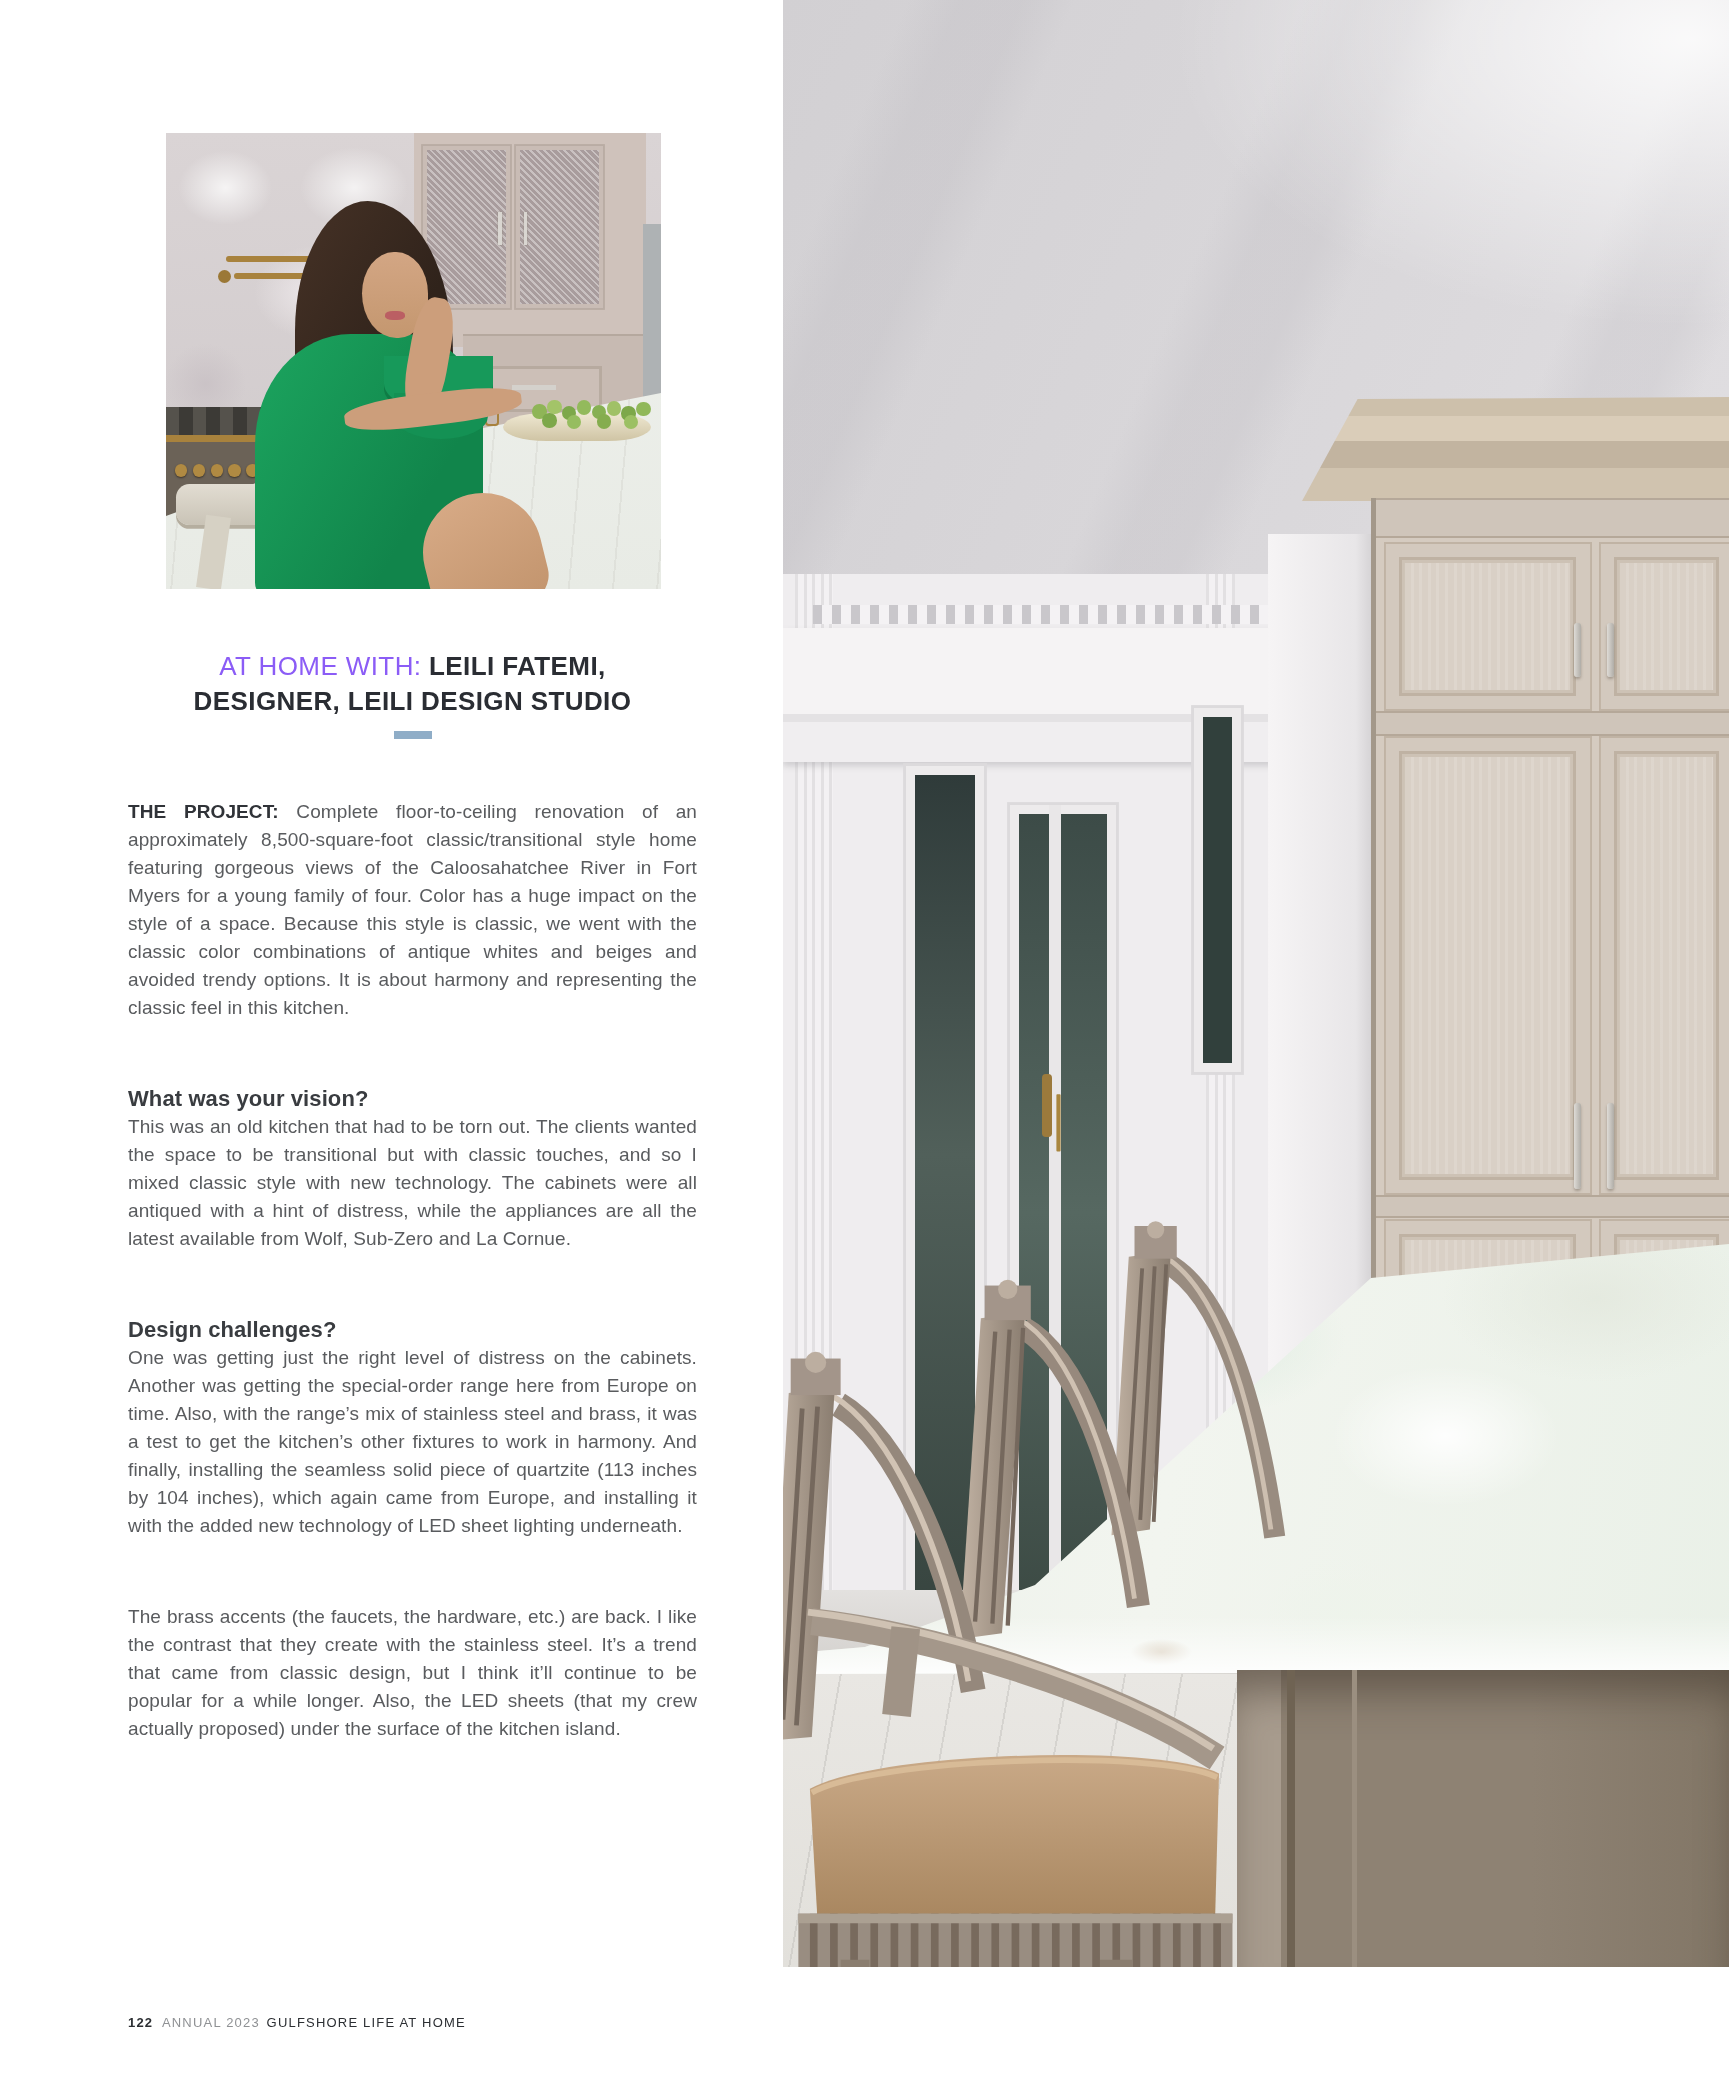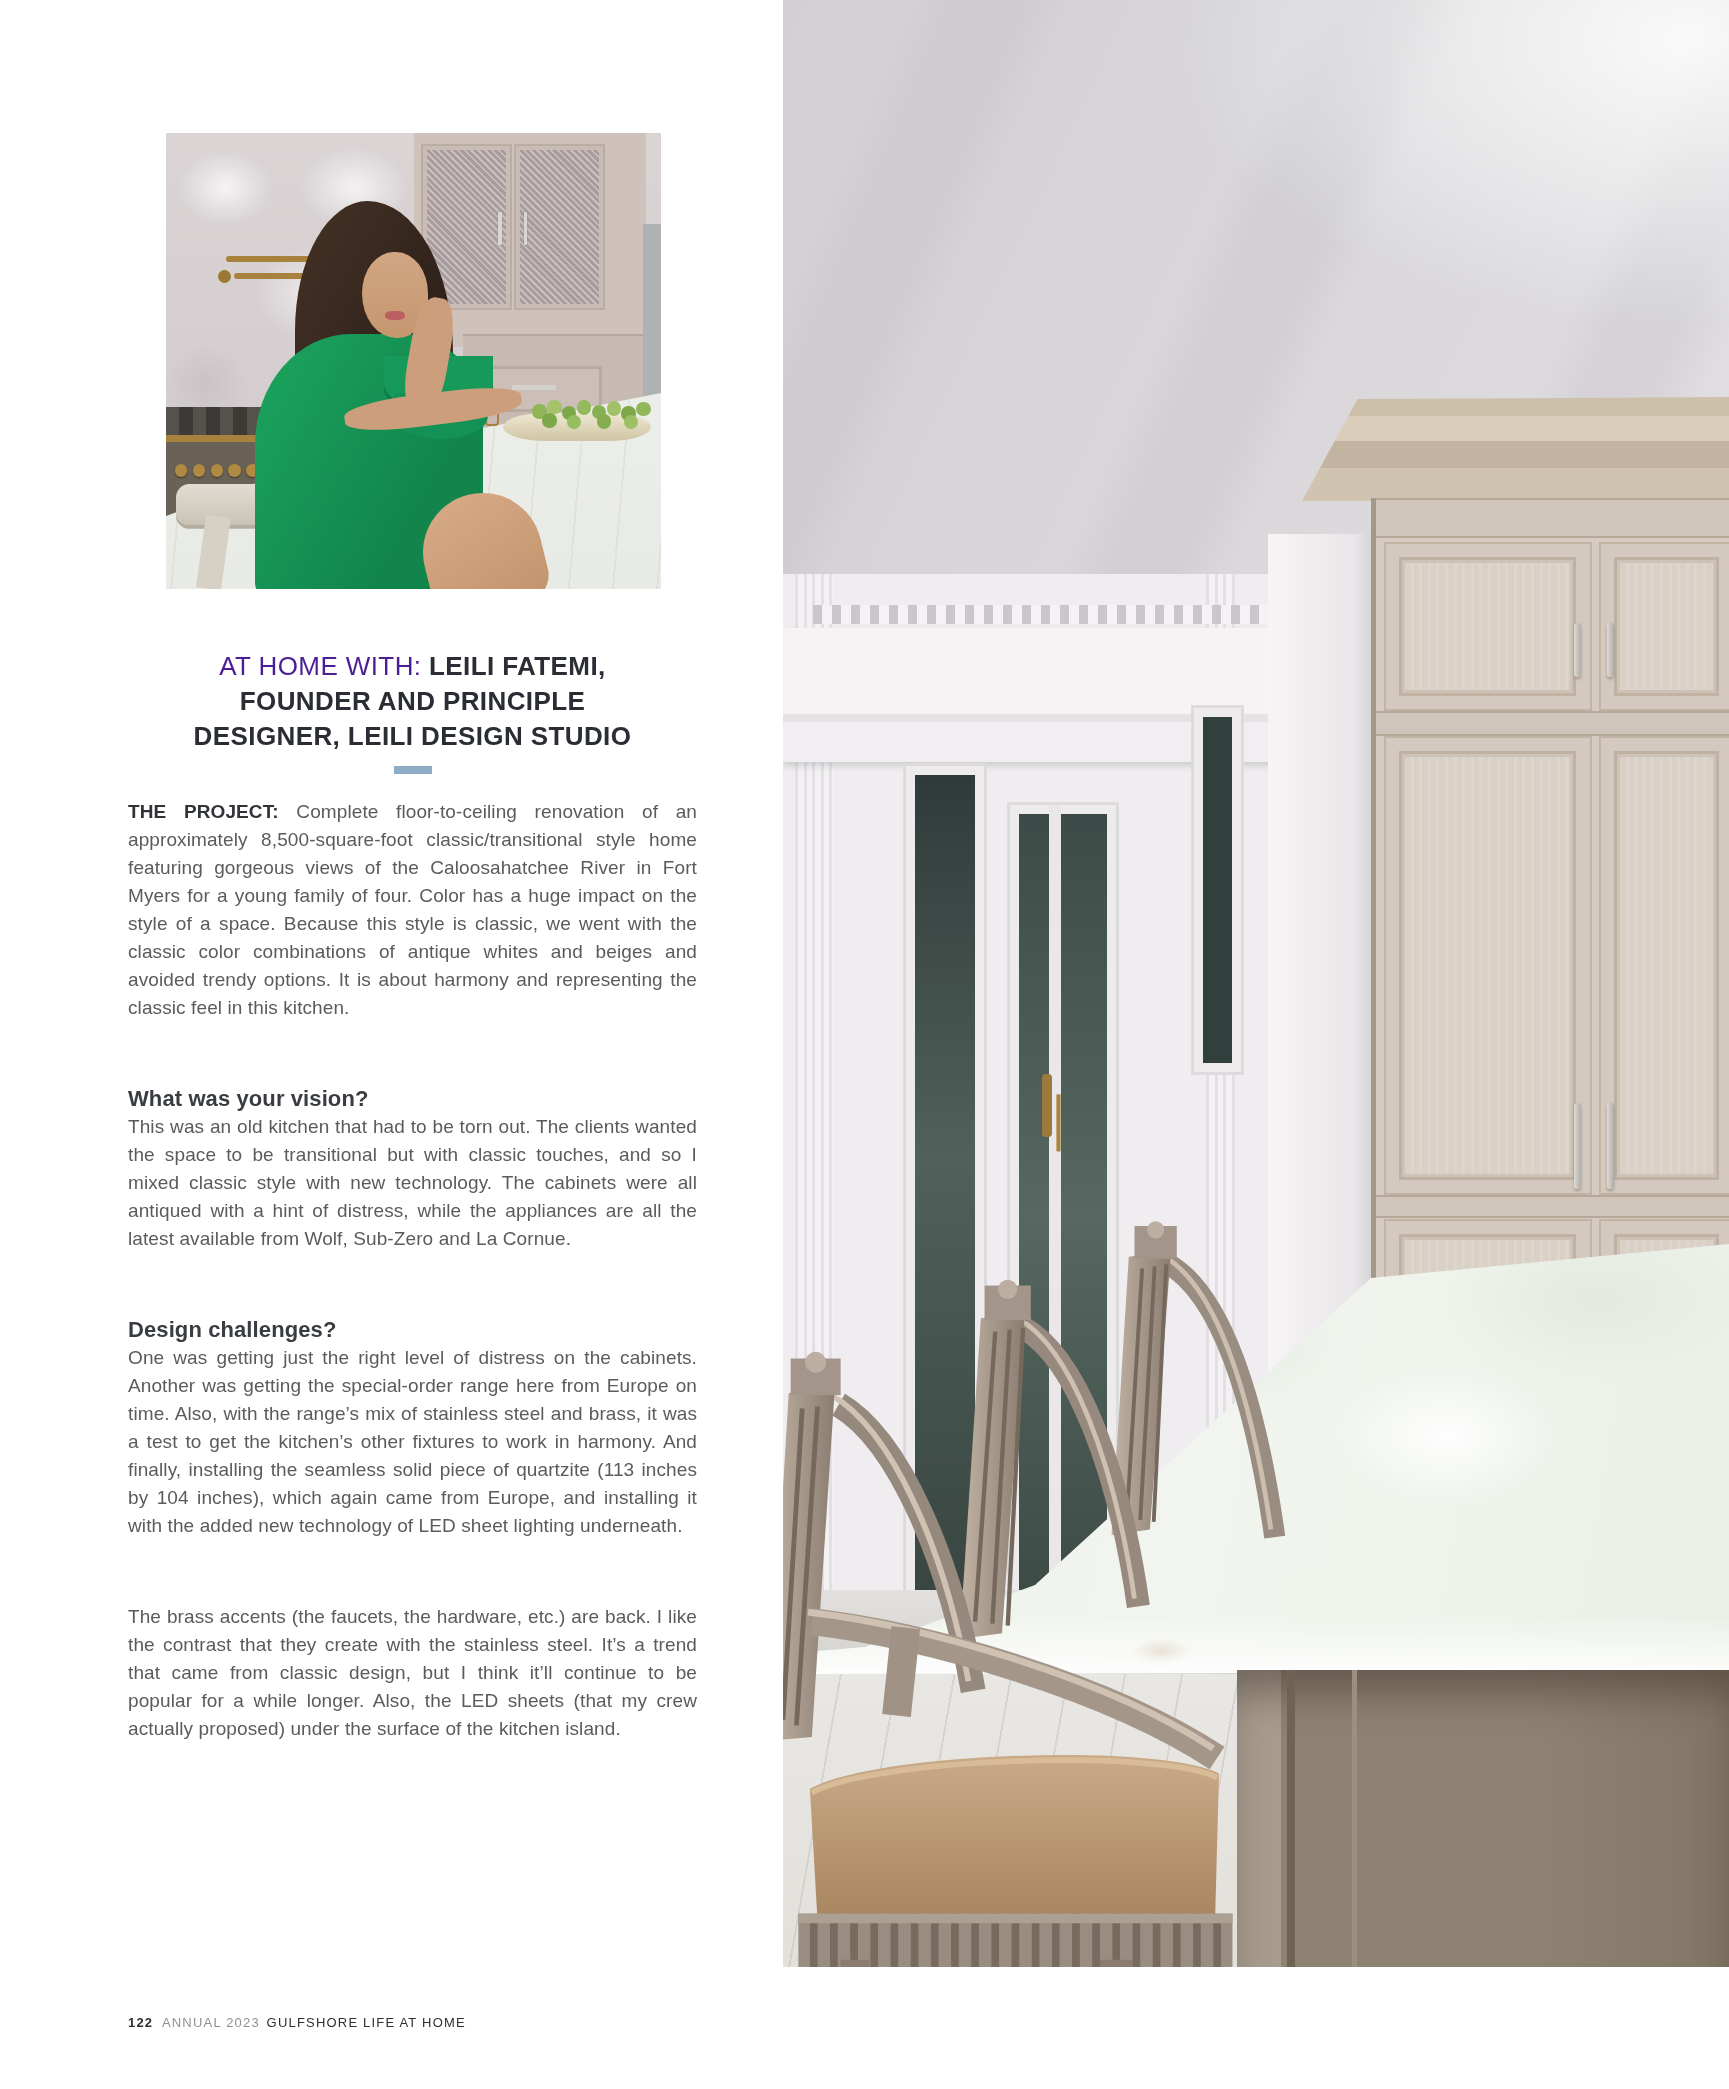--- a/index.html
+++ b/index.html
@@ -69,21 +69,21 @@
   .pp-ruffle2{position:absolute;left:46%;top:57%;width:19%;height:10%;background:#149154;
       border-radius:0 0 60% 60%;}
   .pp-lap{position:absolute;left:36%;top:57%;width:36%;height:7%;background:#cc9e7b;
       border-radius:40%;transform:rotate(-7deg);}
   .pp-knee{position:absolute;left:52%;top:79%;width:24%;height:26%;background:
       linear-gradient(160deg,#d8ab87,#c2946d);border-radius:50% 50% 24% 24%;transform:rotate(-14deg);}
 
   
   .headline{position:absolute;left:128px;top:649px;width:569px;text-align:center;
       color:#2a2d33;font-size:26px;line-height:35px;font-weight:800;letter-spacing:0.4px;}
-  .hl-light{font-weight:400;color:#4c1d95;}
+  .hl-light{font-weight:400;color:#8b5cf6;}
   .divider-dash{width:38px;height:8.6px;background:#8fadc7;margin:11.5px auto 0;}
 
   
   .copy{position:absolute;left:128px;top:798px;width:569px;}
   .copy p{margin:0 0 63px;text-align:justify;font-size:19px;line-height:28px;
       color:#595b5e;letter-spacing:0.1px;}
   .copy p:last-child{margin-bottom:0;}
   .leadin{color:#303338;font-weight:700;}
   .copy h3{margin:0;font-size:22px;line-height:28px;color:#393c40;font-weight:700;letter-spacing:0.1px;}
 
@@ -221,21 +221,20 @@
       <div class="pp-face"></div>
       <div class="pp-lips"></div>
       <div class="pp-armup"></div>
       <div class="pp-lap"></div>
       <div class="pp-knee"></div>
     </div>
   </div>
 
   <header class="headline">
     <div><span class="hl-light">AT HOME WITH: </span><span>LEILI FATEMI,</span></div>
-    <div>FOUNDER AND PRINCIPLE</div>
     <div>DESIGNER, LEILI DESIGN STUDIO</div>
     <div class="divider-dash"></div>
   </header>
 
   <article class="copy">
     <p><strong class="leadin">THE PROJECT:</strong> <span>Complete floor-to-ceiling renovation of an approximately 8,500-square-foot classic/transitional style home featuring gorgeous views of the Caloosahatchee River in Fort Myers for a young family of four. Color has a huge impact on the style of a space. Because this style is classic, we went with the classic color combinations of antique whites and beiges and avoided trendy options. It is about harmony and representing the classic feel in this kitchen.</span></p>
 
     <h3>What was your vision?</h3>
     <p>This was an old kitchen that had to be torn out. The clients wanted the space to be transitional but with classic touches, and so I mixed classic style with new technology. The cabinets were all antiqued with a hint of distress, while the appliances are all the latest available from Wolf, Sub-Zero and La Cornue.</p>
 

